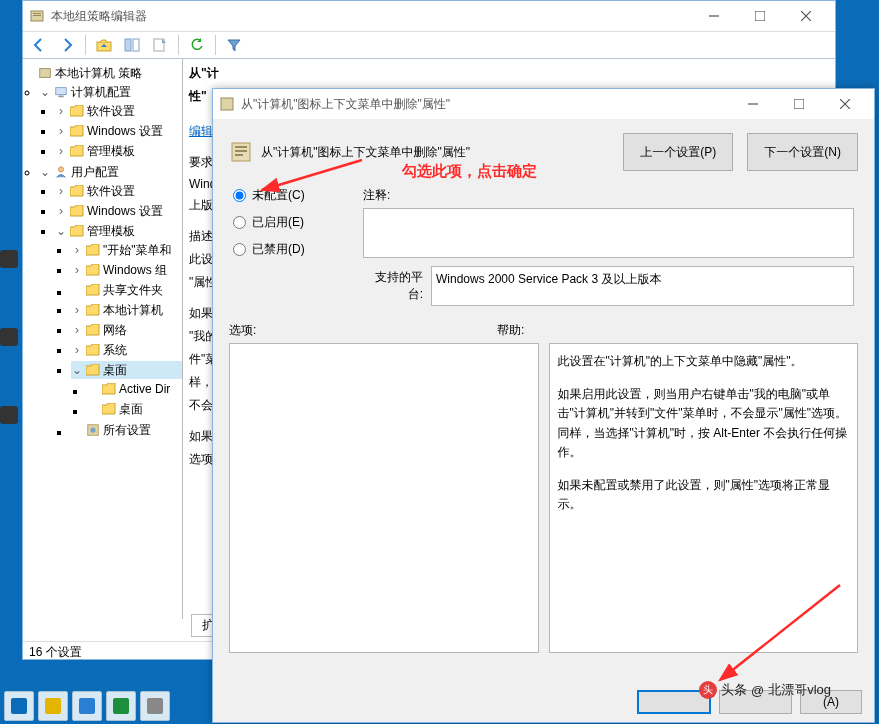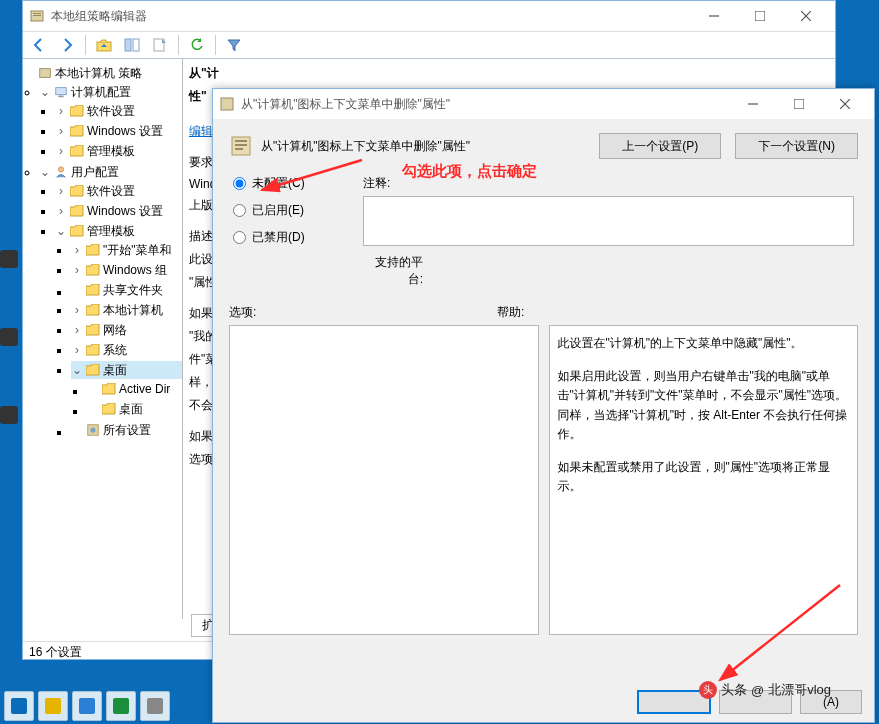--- a/index.html
+++ b/index.html
@@ -32,21 +32,21 @@
 .right-pane{flex:1;padding:6px;overflow:hidden}
 .right-pane .line{margin-bottom:6px}
 .statusbar{position:absolute;bottom:0;left:0;right:0;height:18px;padding:2px 6px;border-top:1px solid #ddd}
 
 .dialog{position:absolute;left:212px;top:88px;width:663px;height:635px;background:#f0f0f0;border:1px solid #8ab4e0;box-shadow:0 0 8px rgba(0,0,0,.3)}
 .dialog .titlebar{background:#fff}
 .dlg-body{padding:10px 16px}
 .setting-row{display:flex;align-items:center;gap:8px;padding:4px 0}
 .setting-icon{width:24px;height:24px}
 .setting-title{flex:1;font-size:12px}
-.nav-btn{height:26px;padding:0 22px;background:#e1e1e1;border:1px solid #adadad;margin-left:6px;font-size:12px;cursor:pointer}
+.nav-btn{height:38px;padding:0 16px;background:#e1e1e1;border:1px solid #adadad;margin-left:6px;font-size:12px;cursor:pointer}
 .config-row{display:flex;padding:12px 4px 4px 4px;align-items:flex-start}
 .radio-col{width:130px}
 .radio-opt{display:flex;align-items:center;gap:6px;margin-bottom:10px}
 .radio-opt input{width:13px;height:13px}
 .note-col{flex:1}
 .note-label{margin-bottom:4px}
 .note-box{width:100%;height:50px;border:1px solid #b5b5b5;background:#fff;margin-bottom:8px}
 .plat-row{display:flex;align-items:center;gap:8px;margin-top:4px}
 .plat-label{width:60px;text-align:right}
 .plat-box{flex:1;height:40px;border:1px solid #b5b5b5;background:#fff;padding:4px}
@@ -418,20 +418,21 @@
         <label class="radio-opt">
             <input type="radio" name="cfg" style="">
             <span>已禁用(D)</span>
           </label>
       </div>
       <div class="note-col">
         <div class="note-label">注释:</div>
         <div class="note-box"></div>
         <div class="plat-row">
           <div class="plat-label">支持的平台:</div>
+          <div class="plat-box">Windows 2000 Service Pack 3 及以上版本</div>
         </div>
       </div>
     </div>
 
     <div class="help-row">
       <div class="hlabel">选项:</div>
       <div>帮助:</div>
     </div>
     <div class="panels-row">
       <div class="panel"></div>

